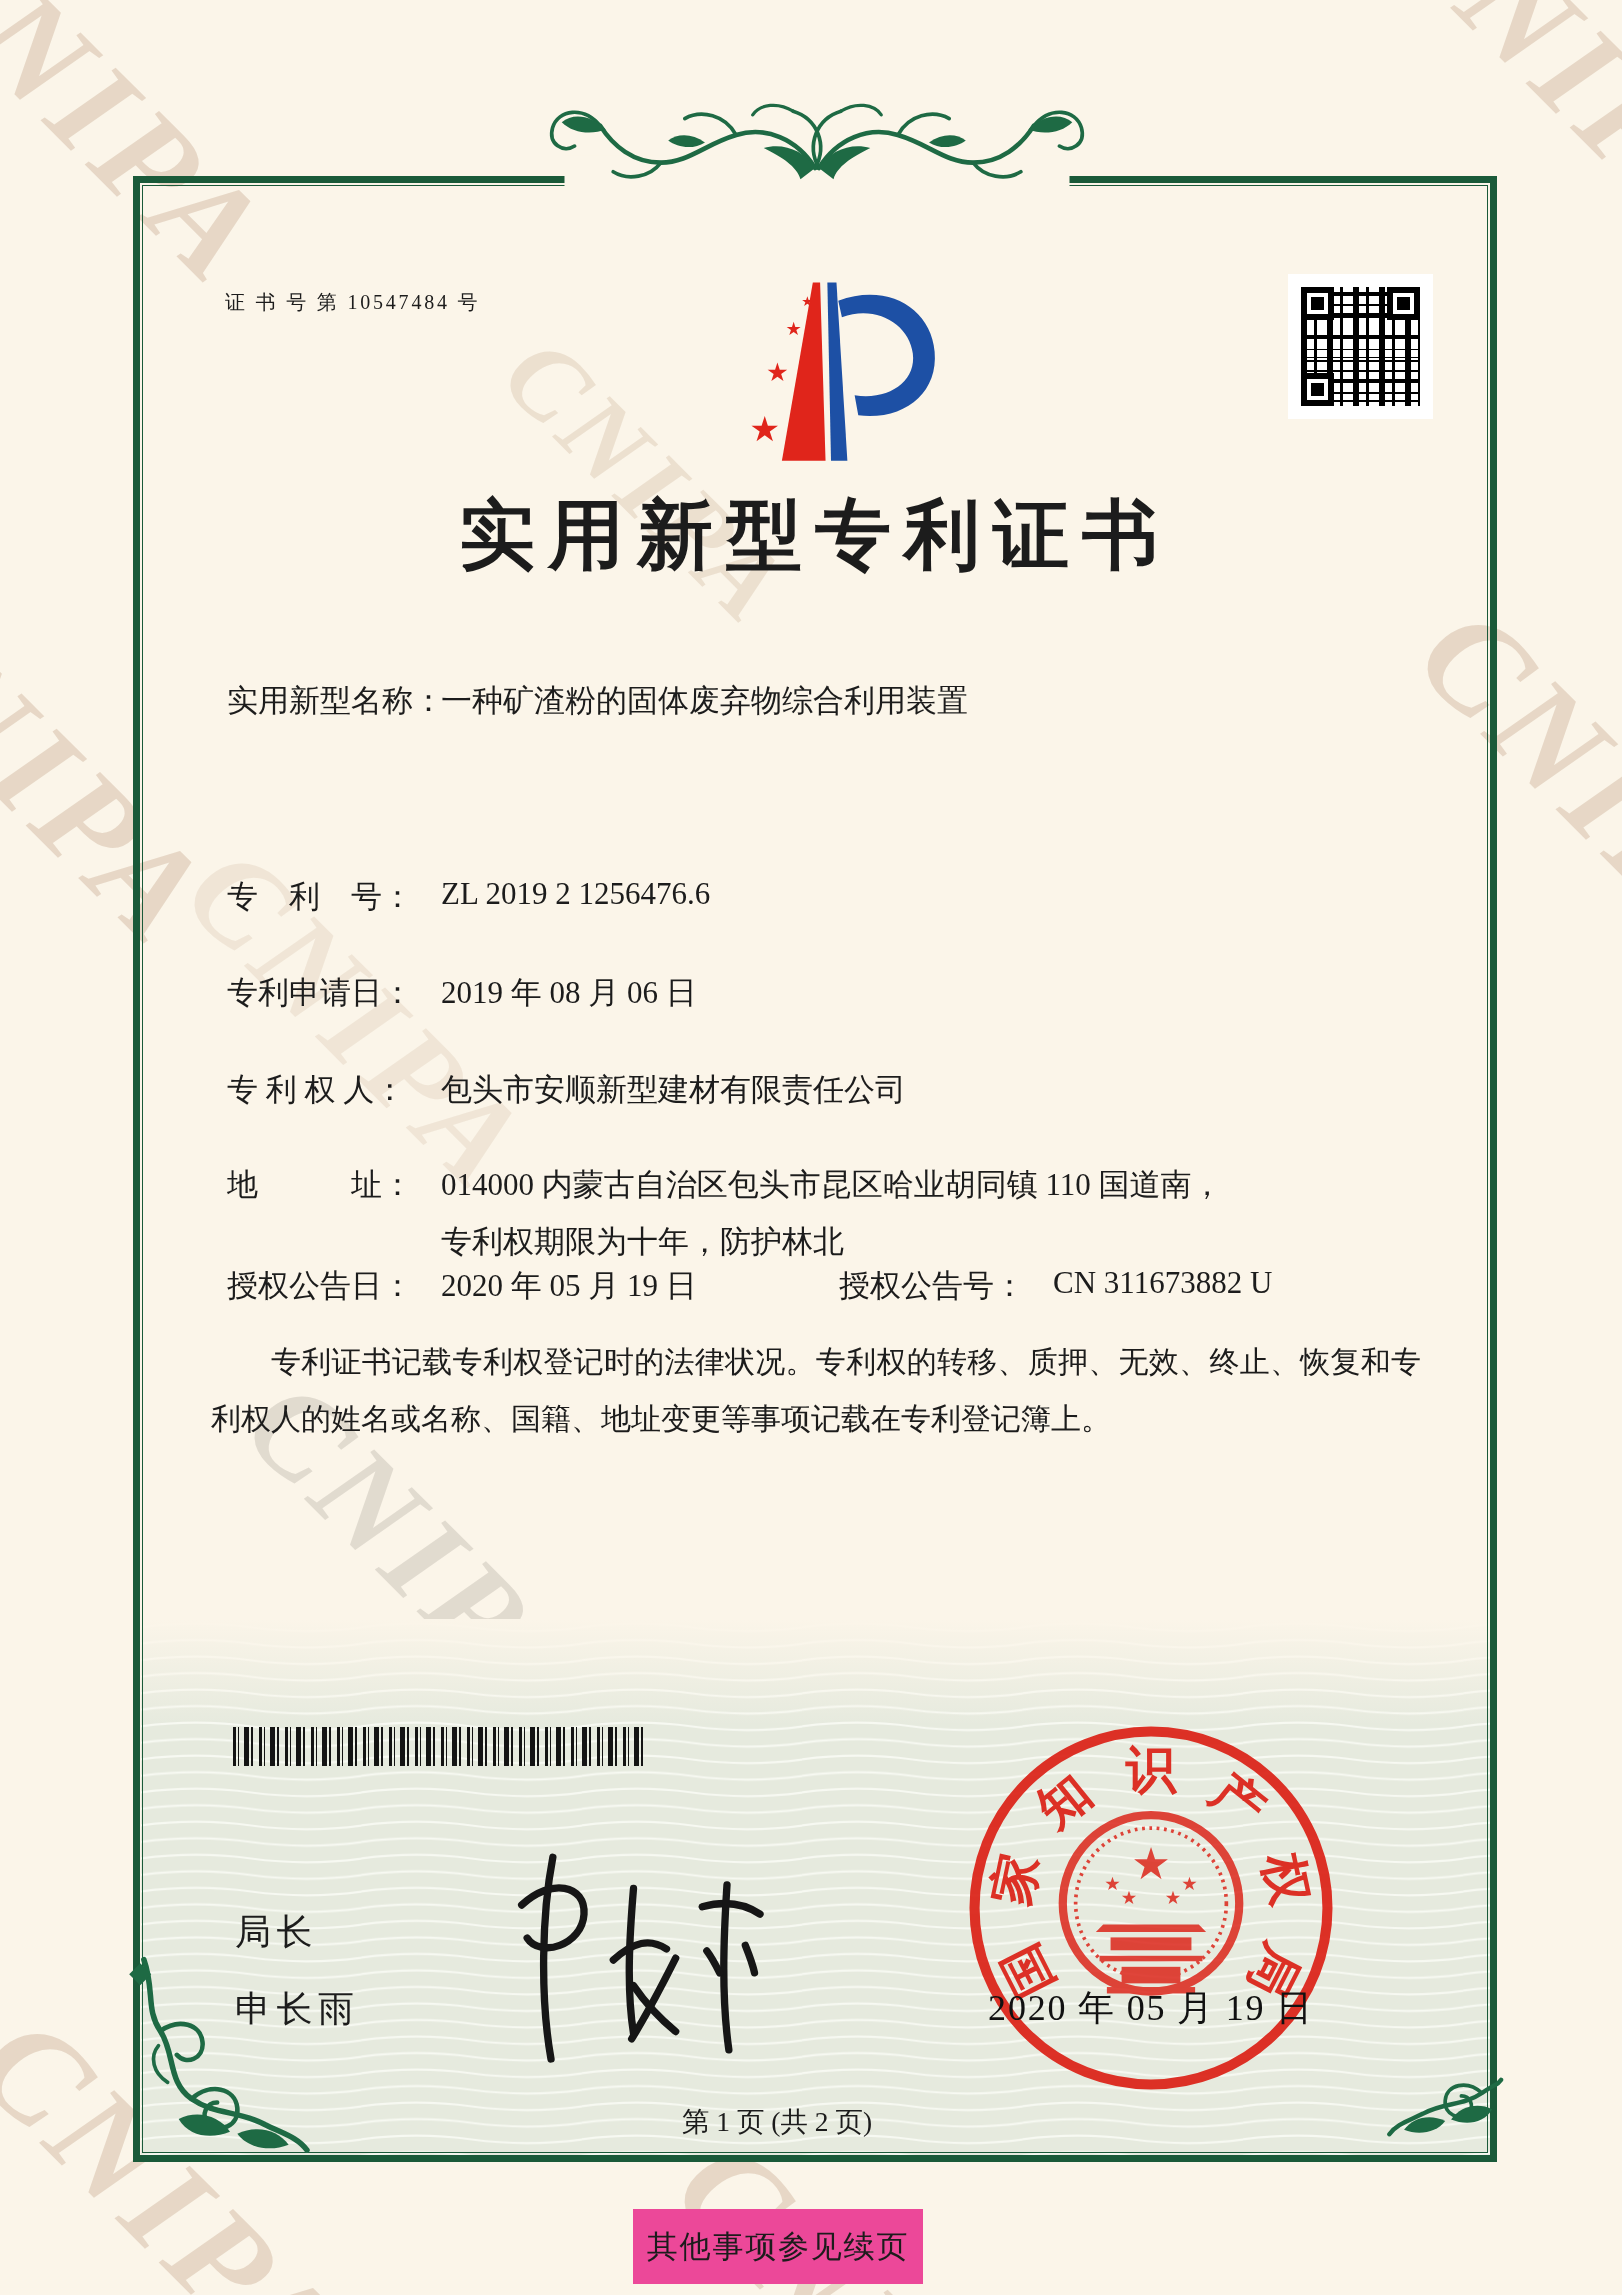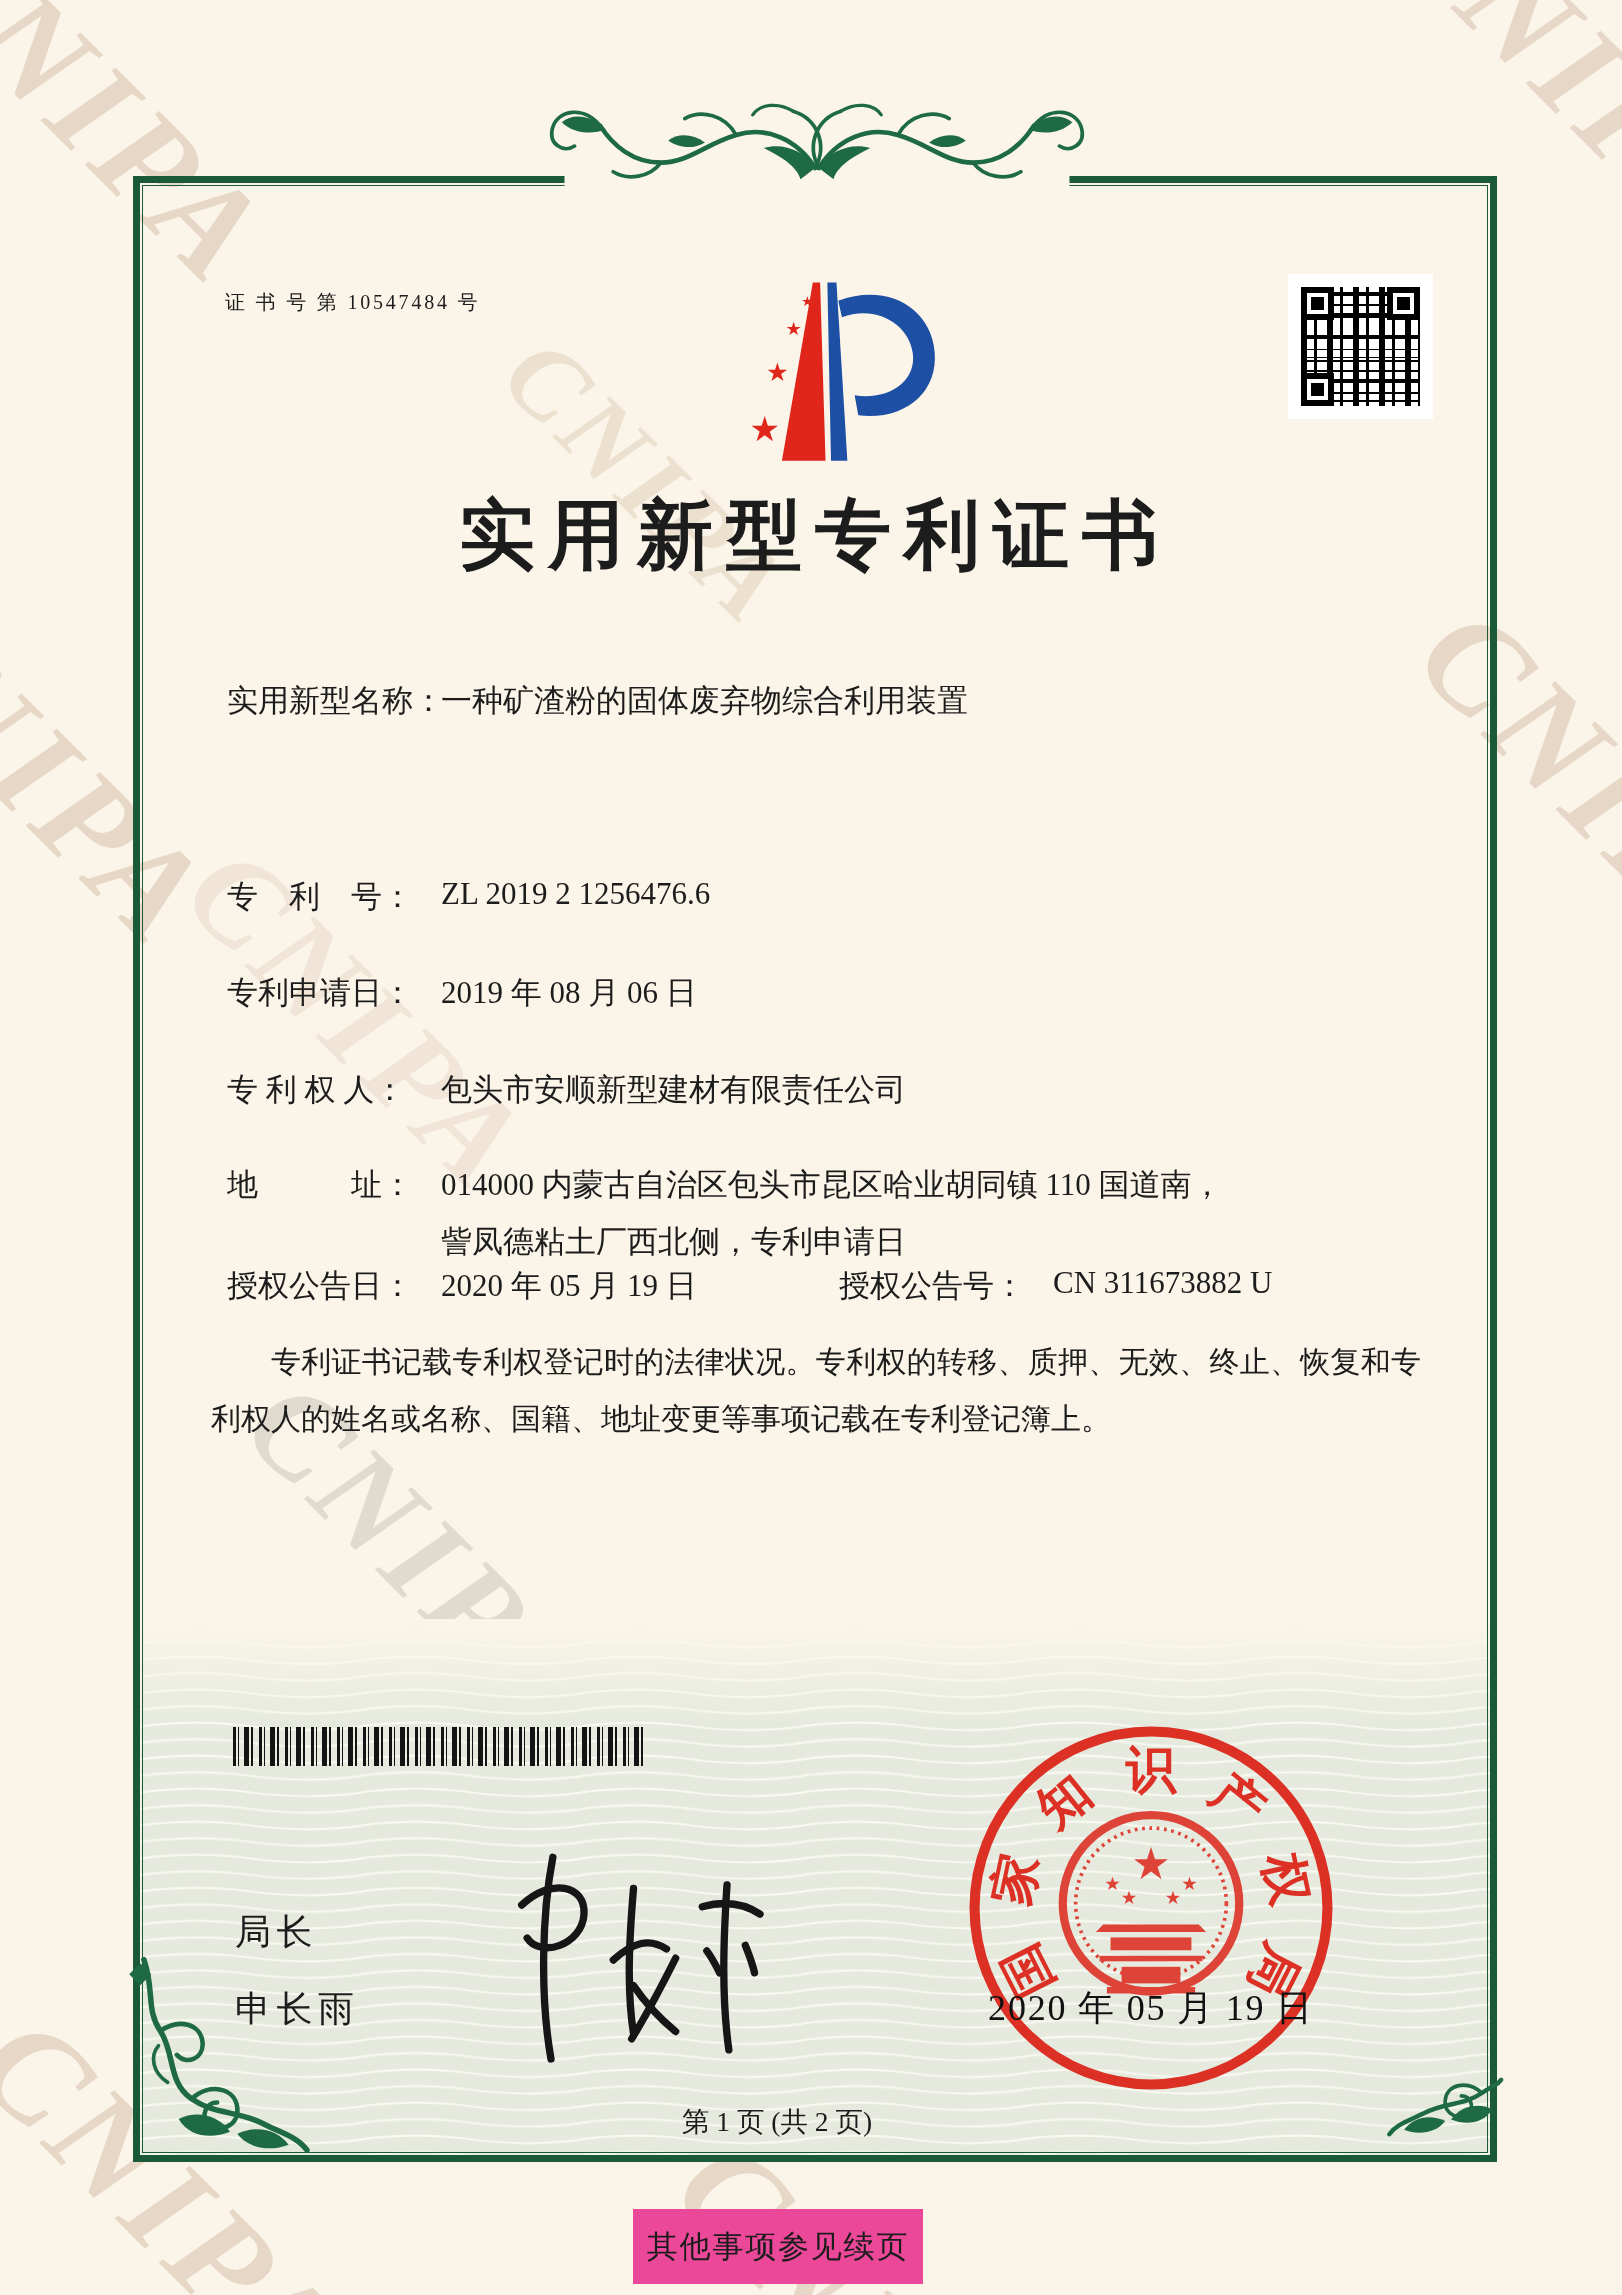--- a/index.html
+++ b/index.html
@@ -177,21 +177,21 @@
     <span class="lbl">专利申请日：</span>
     <span class="val">2019 年 08 月 06 日</span>
   </div>
   <div class="row" style="top:1069px">
     <span class="lbl">专 利 权 人：</span>
     <span class="val">包头市安顺新型建材有限责任公司</span>
   </div>
   <div class="row" style="top:1164px;height:114px;">
     <span class="lbl">地　　　址：</span>
     <span class="val">014000 内蒙古自治区包头市昆区哈业胡同镇 110 国道南，</span>
-    <span class="val" style="top:57px">訾凤德粘土厂西北侧，专利申请日</span>
+    <span class="val" style="top:57px">专利权期限为十年，防护林北</span>
   </div>
   <div class="row" style="top:1265px">
     <span class="lbl">授权公告日：</span>
     <span class="val">2020 年 05 月 19 日</span>
     <span class="lbl" style="left:612px">授权公告号：</span>
     <span class="val" style="left:826px">CN 311673882 U</span>
   </div>
 
   <div class="body-text">
     <p>专利证书记载专利权登记时的法律状况。专利权的转移、质押、无效、终止、恢复和专利权人的姓名或名称、国籍、地址变更等事项记载在专利登记簿上。</p>

